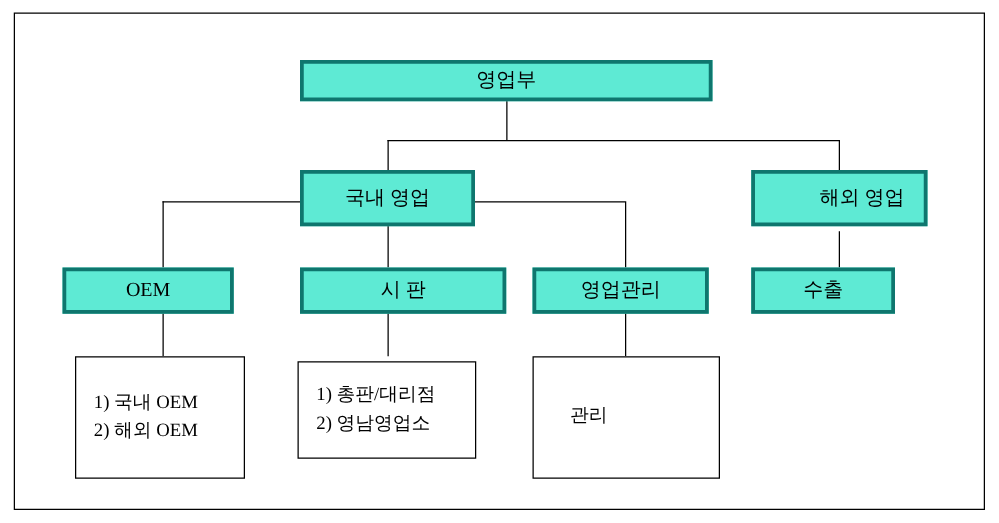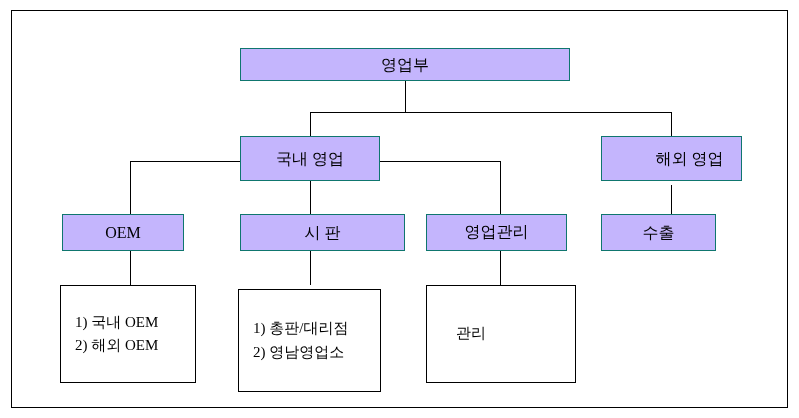--- a/index.html
+++ b/index.html
@@ -22,23 +22,23 @@
     left: 11px;
     top: 10px;
     width: 777px;
     height: 398px;
     border: 1px solid #000000;
     box-sizing: border-box;
   }
   
   .node {
     position: absolute;
-    border: 1px solid #0f766e;
+    border: 3px solid #0f766e;
     box-sizing: border-box;
-    background: #c4b5fd;
+    background: #5eead4;
     display: flex;
     align-items: center;
     justify-content: center;
     z-index: 3;
   }
   .node .label {
     font-size: 16px;
     line-height: 1.25;
     color: #000000;
     white-space: pre;
@@ -115,42 +115,42 @@
   </div>
 
   <div class="node" style="left:240px; top:136px; width:140px; height:45px;">
     <span class="label">국내 영업</span>
   </div>
 
   <div class="node" style="left:601px; top:136px; width:141px; height:45px;padding-left:36px;">
     <span class="label">해외 영업</span>
   </div>
 
-  <div class="node" style="left:62px; top:214px; width:122px; height:37px;">
+  <div class="node" style="left:50px; top:214px; width:137px; height:37px;">
     <span class="label">OEM</span>
   </div>
 
   <div class="node" style="left:240px; top:214px; width:165px; height:37px;">
     <span class="label">시 판</span>
   </div>
 
   <div class="node" style="left:426px; top:214px; width:141px; height:37px;font-family:Liberation Mono, monospace;">
     <span class="label">영업관리</span>
   </div>
 
   <div class="node" style="left:601px; top:214px; width:115px; height:37px;">
     <span class="label">수출</span>
   </div>
 
   <div class="listbox" style="left:60px; top:285px; width:136px; height:98px;">
     <div class="item">1) 국내 OEM</div>
     <div class="item">2) 해외 OEM</div>
   </div>
 
-  <div class="listbox" style="left:238px; top:289px; width:143px; height:103px;">
+  <div class="listbox" style="left:238px; top:289px; width:143px; height:78px;">
     <div class="item">1) 총판/대리점</div>
     <div class="item">2) 영남영업소</div>
   </div>
 
   <div class="listbox" style="left:426px; top:285px; width:150px; height:98px;">
     <div class="item">    관리</div>
   </div>
 
 </div>
 

